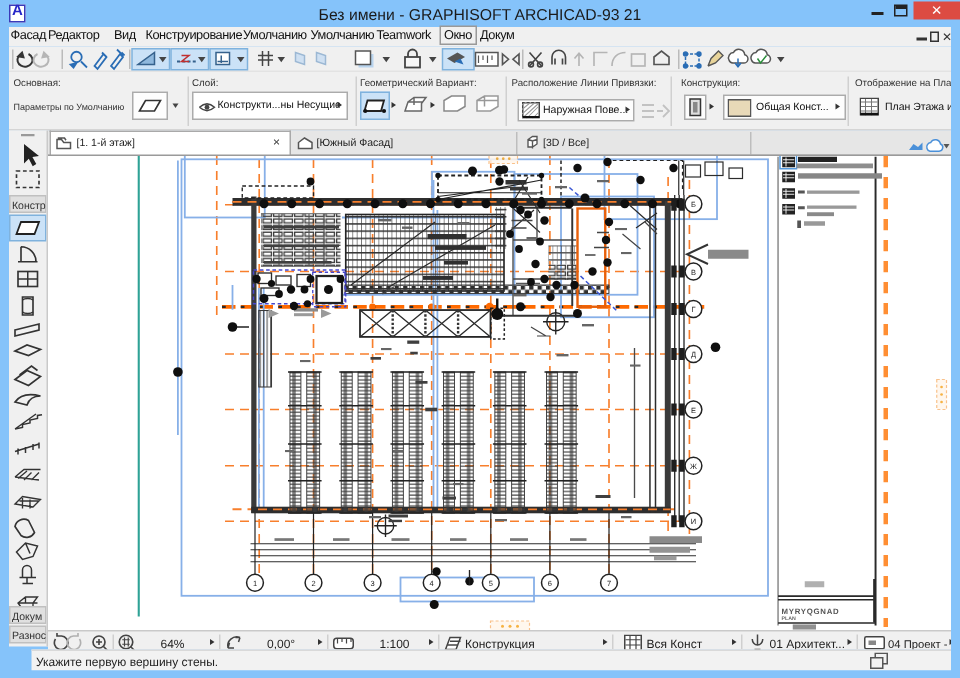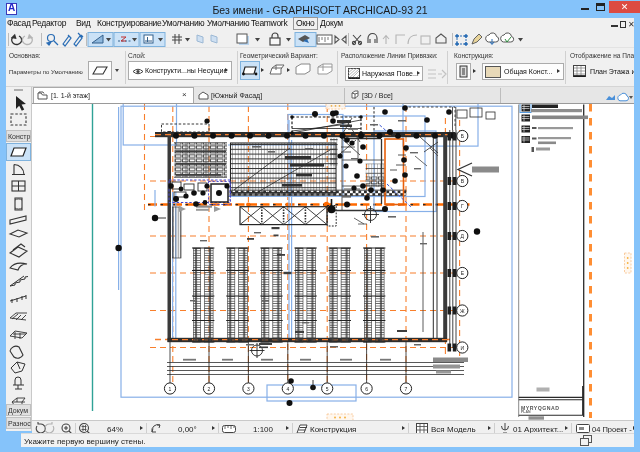--- a/index.html
+++ b/index.html
@@ -688,21 +688,21 @@
 <svg class="abs" width="13" height="12" style="left:264px;top:2px">
       <path d="M1 10 l3 -8 h7 l-3 8 z M2.5 7 h7 M4 4.5 h7" fill="#fff" stroke="#444" stroke-width="1"></path>
     </svg>
 <span class="abs" style="left:278px;top:4px">Конструкция</span>
 <div class="caretR" style="left:370px;top:5px"></div>
 <div class="bsep" style="left:376px"></div>
 <svg class="abs" width="12" height="11" style="left:384px;top:2px">
       <rect x="0.5" y="0.5" width="11" height="10" fill="#fff" stroke="#444"></rect>
       <path d="M1 3.5 h10 M1 7 h10 M4 1 v9 M8 1 v9" stroke="#444" stroke-width="0.8"></path>
     </svg>
-<span class="abs" style="left:399px;top:4px">Вся Модель</span>
+<span class="abs" style="left:399px;top:4px">Вся Конст</span>
 <div class="caretR" style="left:456px;top:5px"></div>
 <div class="bsep" style="left:462px"></div>
 <svg class="abs" width="10" height="12" style="left:468px;top:1px">
       <path d="M5 1 v7 m-3.5 -4 a3.5 4 0 0 0 7 0 M3 11 h4" fill="none" stroke="#444" stroke-width="1"></path>
     </svg>
 <span class="abs" style="left:481px;top:4px">01 Архитект...</span>
 <div class="caretR" style="left:533px;top:5px"></div>
 <div class="bsep" style="left:539px"></div>
 <svg class="abs" width="14" height="10" style="left:544px;top:3px">
       <rect x="0.5" y="0.5" width="13" height="8" rx="1" fill="#fff" stroke="#444"></rect>

